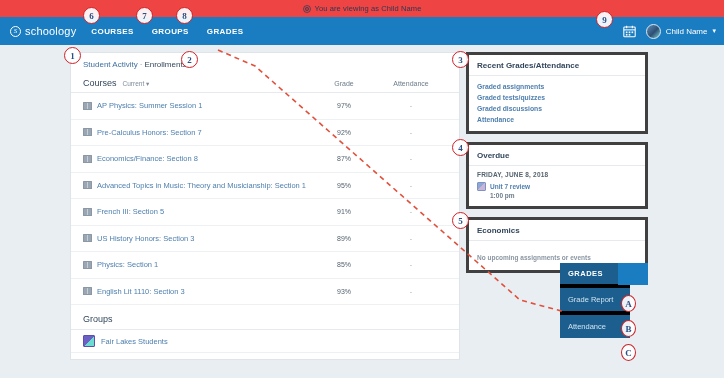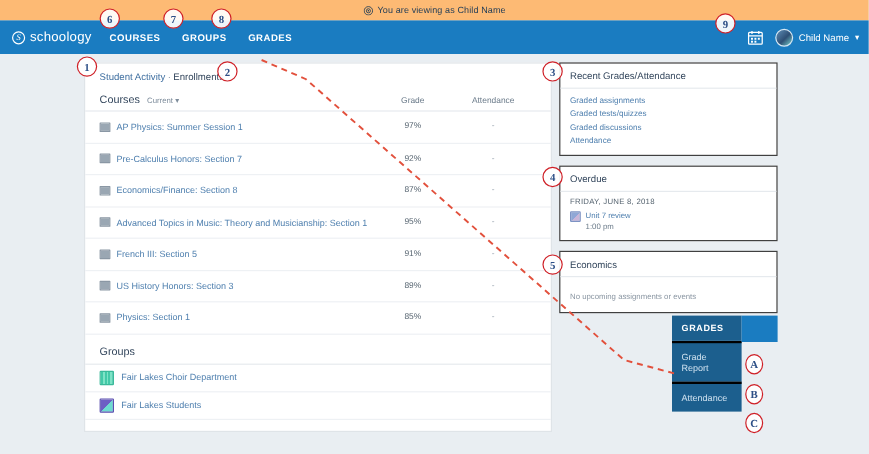--- a/index.html
+++ b/index.html
@@ -7,21 +7,21 @@
     width: 724px; height: 378px;
     font-family: "Liberation Sans", sans-serif;
     background: #e9eef2;
     overflow: hidden;
   }
   #root { position: relative; width: 724px; height: 378px; }
 
   
   .viewing-strip {
     position: absolute; left: 0; top: 0; width: 724px; height: 17px;
-    background: #fdba74; display: flex; align-items: center; justify-content: center;
+    background: #ef4444; display: flex; align-items: center; justify-content: center;
     font-size: 7.5px; color: #1f3b56; letter-spacing: .1px;
   }
   .viewing-strip .eye { margin-right: 4px; display: inline-flex; }
 
   
   .navbar {
     position: absolute; left: 0; top: 17px; width: 724px; height: 28px;
     background: #1a7cc1; display: flex; align-items: center;
   }
   .brand { display: flex; align-items: center; margin-left: 10px; }
@@ -33,21 +33,21 @@
   }
   .brand-name {
     color: #fff; font-size: 11px; margin-left: 4px; letter-spacing: .2px;
   }
   .nav-links { display: flex; align-items: center; margin-left: 14px; gap: 16px; }
   .nav-link {
     color: #ffffff; font-size: 8px; font-weight: bold; letter-spacing: .4px;
     cursor: pointer; padding: 3px 1px;
   }
   .nav-right {
-    margin-left: auto; display: flex; align-items: center; gap: 10px; margin-right: 8px; padding-left: 36px;
+    margin-left: auto; display: flex; gap: 10px; margin-right: 8px; padding-left: 36px;
   }
   .cal-icon { width: 13px; height: 13px; display: block; cursor: pointer; }
   .user-chip { display: flex; align-items: center; gap: 5px; cursor: pointer; }
   .avatar {
     width: 15px; height: 15px; border-radius: 50%;
     background: linear-gradient(135deg,#5f8fb8 0%,#2e4f74 55%,#7bd4d0 100%);
     border: 1px solid #d8e8f3;
   }
   .user-name { color: #fff; font-size: 8px; }
   .caret { color: #fff; font-size: 7px; }
@@ -109,21 +109,21 @@
     border: .5px solid #3bb99a;
   }
   .g-icon.students {
     background: linear-gradient(135deg,#6d5fc4 0 50%,#6ddcd0 50% 100%);
     border: .5px solid #5a4fb0;
   }
   .g-name { font-size: 7.5px; color: #4e7fae; }
 
   
   .right-col { position: absolute; left: 466px; top: 7px; width: 182px; }
-  .panel { background: #fff; border: 1px solid #404040; margin-bottom: 8px; }
+  .panel { background: #fff; border: 3px solid #404040; margin-bottom: 8px; font-weight: bold; }
   .panel-title {
     font-size: 8px; color: #33465c; padding: 6px 8px 5px 8px;
     border-bottom: 1px solid #e6eaee;
   }
   .panel-body { padding: 5px 8px 6px 8px; }
   .p-link { font-size: 6.8px; color: #4e7fae; line-height: 11px; cursor: pointer; display: block; }
   .p-muted { font-size: 6.5px; color: #8a96a2; line-height: 11px; }
   .p-date { font-size: 6.5px; color: #55636f; letter-spacing: .2px; margin-bottom: 4px; }
   .event { display: flex; align-items: flex-start; }
   .ev-icon {
@@ -138,21 +138,21 @@
   .grades-menu {
     position: absolute; left: 560px; top: 263px; width: 88px;
   }
   .gm-header {
     background: #1c5f8e; color: #fff; font-size: 7.5px; font-weight: bold;
     letter-spacing: .5px; padding: 6px 8px; width: 58px;
   }
   .gm-strip { position: absolute; right: 0; top: 0; width: 30px; height: 22px; background: #1a7cc1; }
   .gm-item {
     background: #1c5f8e; color: #cfe2f0; font-size: 7.5px;
-    padding: 7px 8px; border-top: 2px solid #000000; width: 58px; cursor: pointer;
+    padding: 7px 8px; border-top: 4px solid #000000; width: 70px; cursor: pointer;
   }
 
   
   .badge {
     position: absolute; width: 17px; height: 17px; border-radius: 50%;
     border: 1.6px solid #cf2027; background: rgba(255,255,255,.92);
     color: #2c4f86; font-size: 9px; font-weight: bold;
     display: flex; align-items: center; justify-content: center;
     font-family: "Liberation Serif", serif;
   }
@@ -261,28 +261,30 @@
           <span class="c-name">US History Honors: Section 3</span>
           <span class="c-grade">89%</span>
           <span class="c-att">-</span>
         </div>
         <div class="course-row">
           <span class="c-icon"></span>
           <span class="c-name">Physics: Section 1</span>
           <span class="c-grade">85%</span>
           <span class="c-att">-</span>
         </div>
+        <div class="course-row">
+          <span class="c-icon"></span>
+          <span class="c-name">English Lit 1110: Section 3</span>
+          <span class="c-grade">93%</span>
+          <span class="c-att">-</span>
+        </div>
       </div>
 
       <div class="groups-head">Groups</div>
       <div>
-        <div class="group-row">
-          <span class="g-icon choir"></span>
-          <span class="g-name">Fair Lakes Choir Department</span>
-        </div>
         <div class="group-row">
           <span class="g-icon students"></span>
           <span class="g-name">Fair Lakes Students</span>
         </div>
       </div>
     </div>
 
     <div class="right-col">
 
       <div class="panel">

